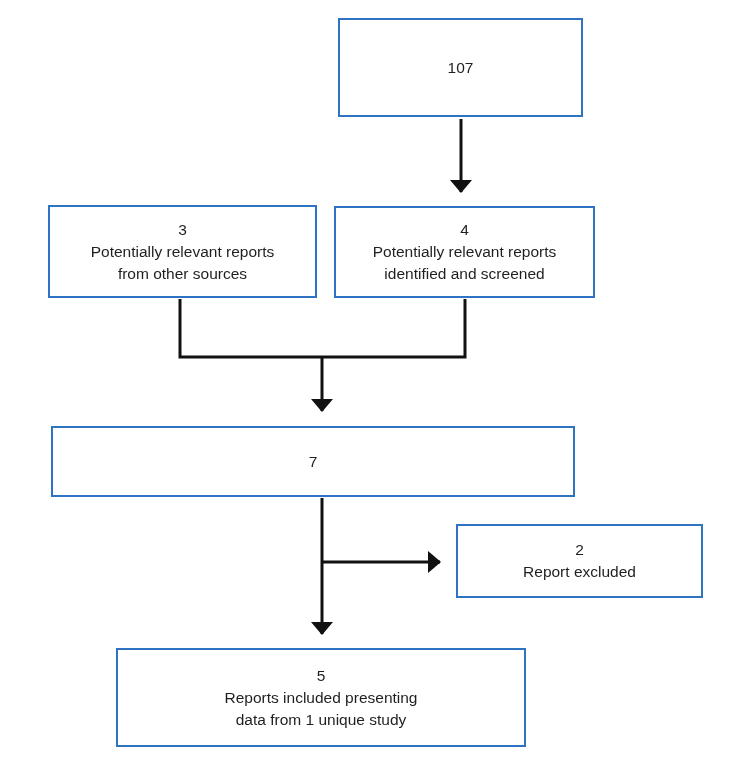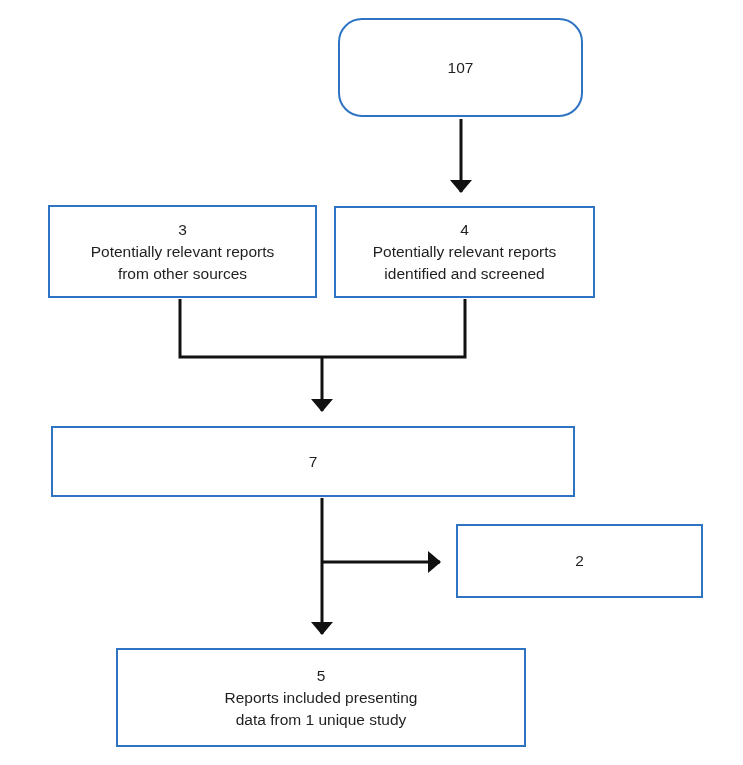--- a/index.html
+++ b/index.html
@@ -47,21 +47,21 @@
     flex-direction: column;
     align-items: center;
     justify-content: center;
     text-align: center;
     font-size: 15.5px;
     line-height: 22px;
   }
   .box .label {
     white-space: pre-line;
   }
-  #box-citations { left: 338px; top: 18px;  width: 245px; height: 99px; border-radius: 24px; }
+  #box-citations { left: 338px; top: 18px;  width: 245px; height: 99px; }
   #box-other     { left: 48px;  top: 205px; width: 269px; height: 93px; }
   #box-screened  { left: 334px; top: 206px; width: 261px; height: 92px; }
   #box-total     { left: 51px;  top: 426px; width: 524px; height: 71px; }
   #box-excluded  { left: 456px; top: 524px; width: 247px; height: 74px; }
   #box-included  { left: 116px; top: 648px; width: 410px; height: 99px; }
 </style>
 </head>
 <body>
 
 <div id="canvas">
@@ -94,20 +94,21 @@
     <div class="label">Potentially relevant reports
 identified and screened</div>
   </div>
 
   <div class="box" id="box-total">
     <div class="num">7</div>
   </div>
 
   <div class="box" id="box-excluded">
     <div class="num">2</div>
+    <div class="label">Report excluded</div>
   </div>
 
   <div class="box" id="box-included">
     <div class="num">5</div>
     <div class="label">Reports included presenting
 data from 1 unique study</div>
   </div>
 
 </div>
 

